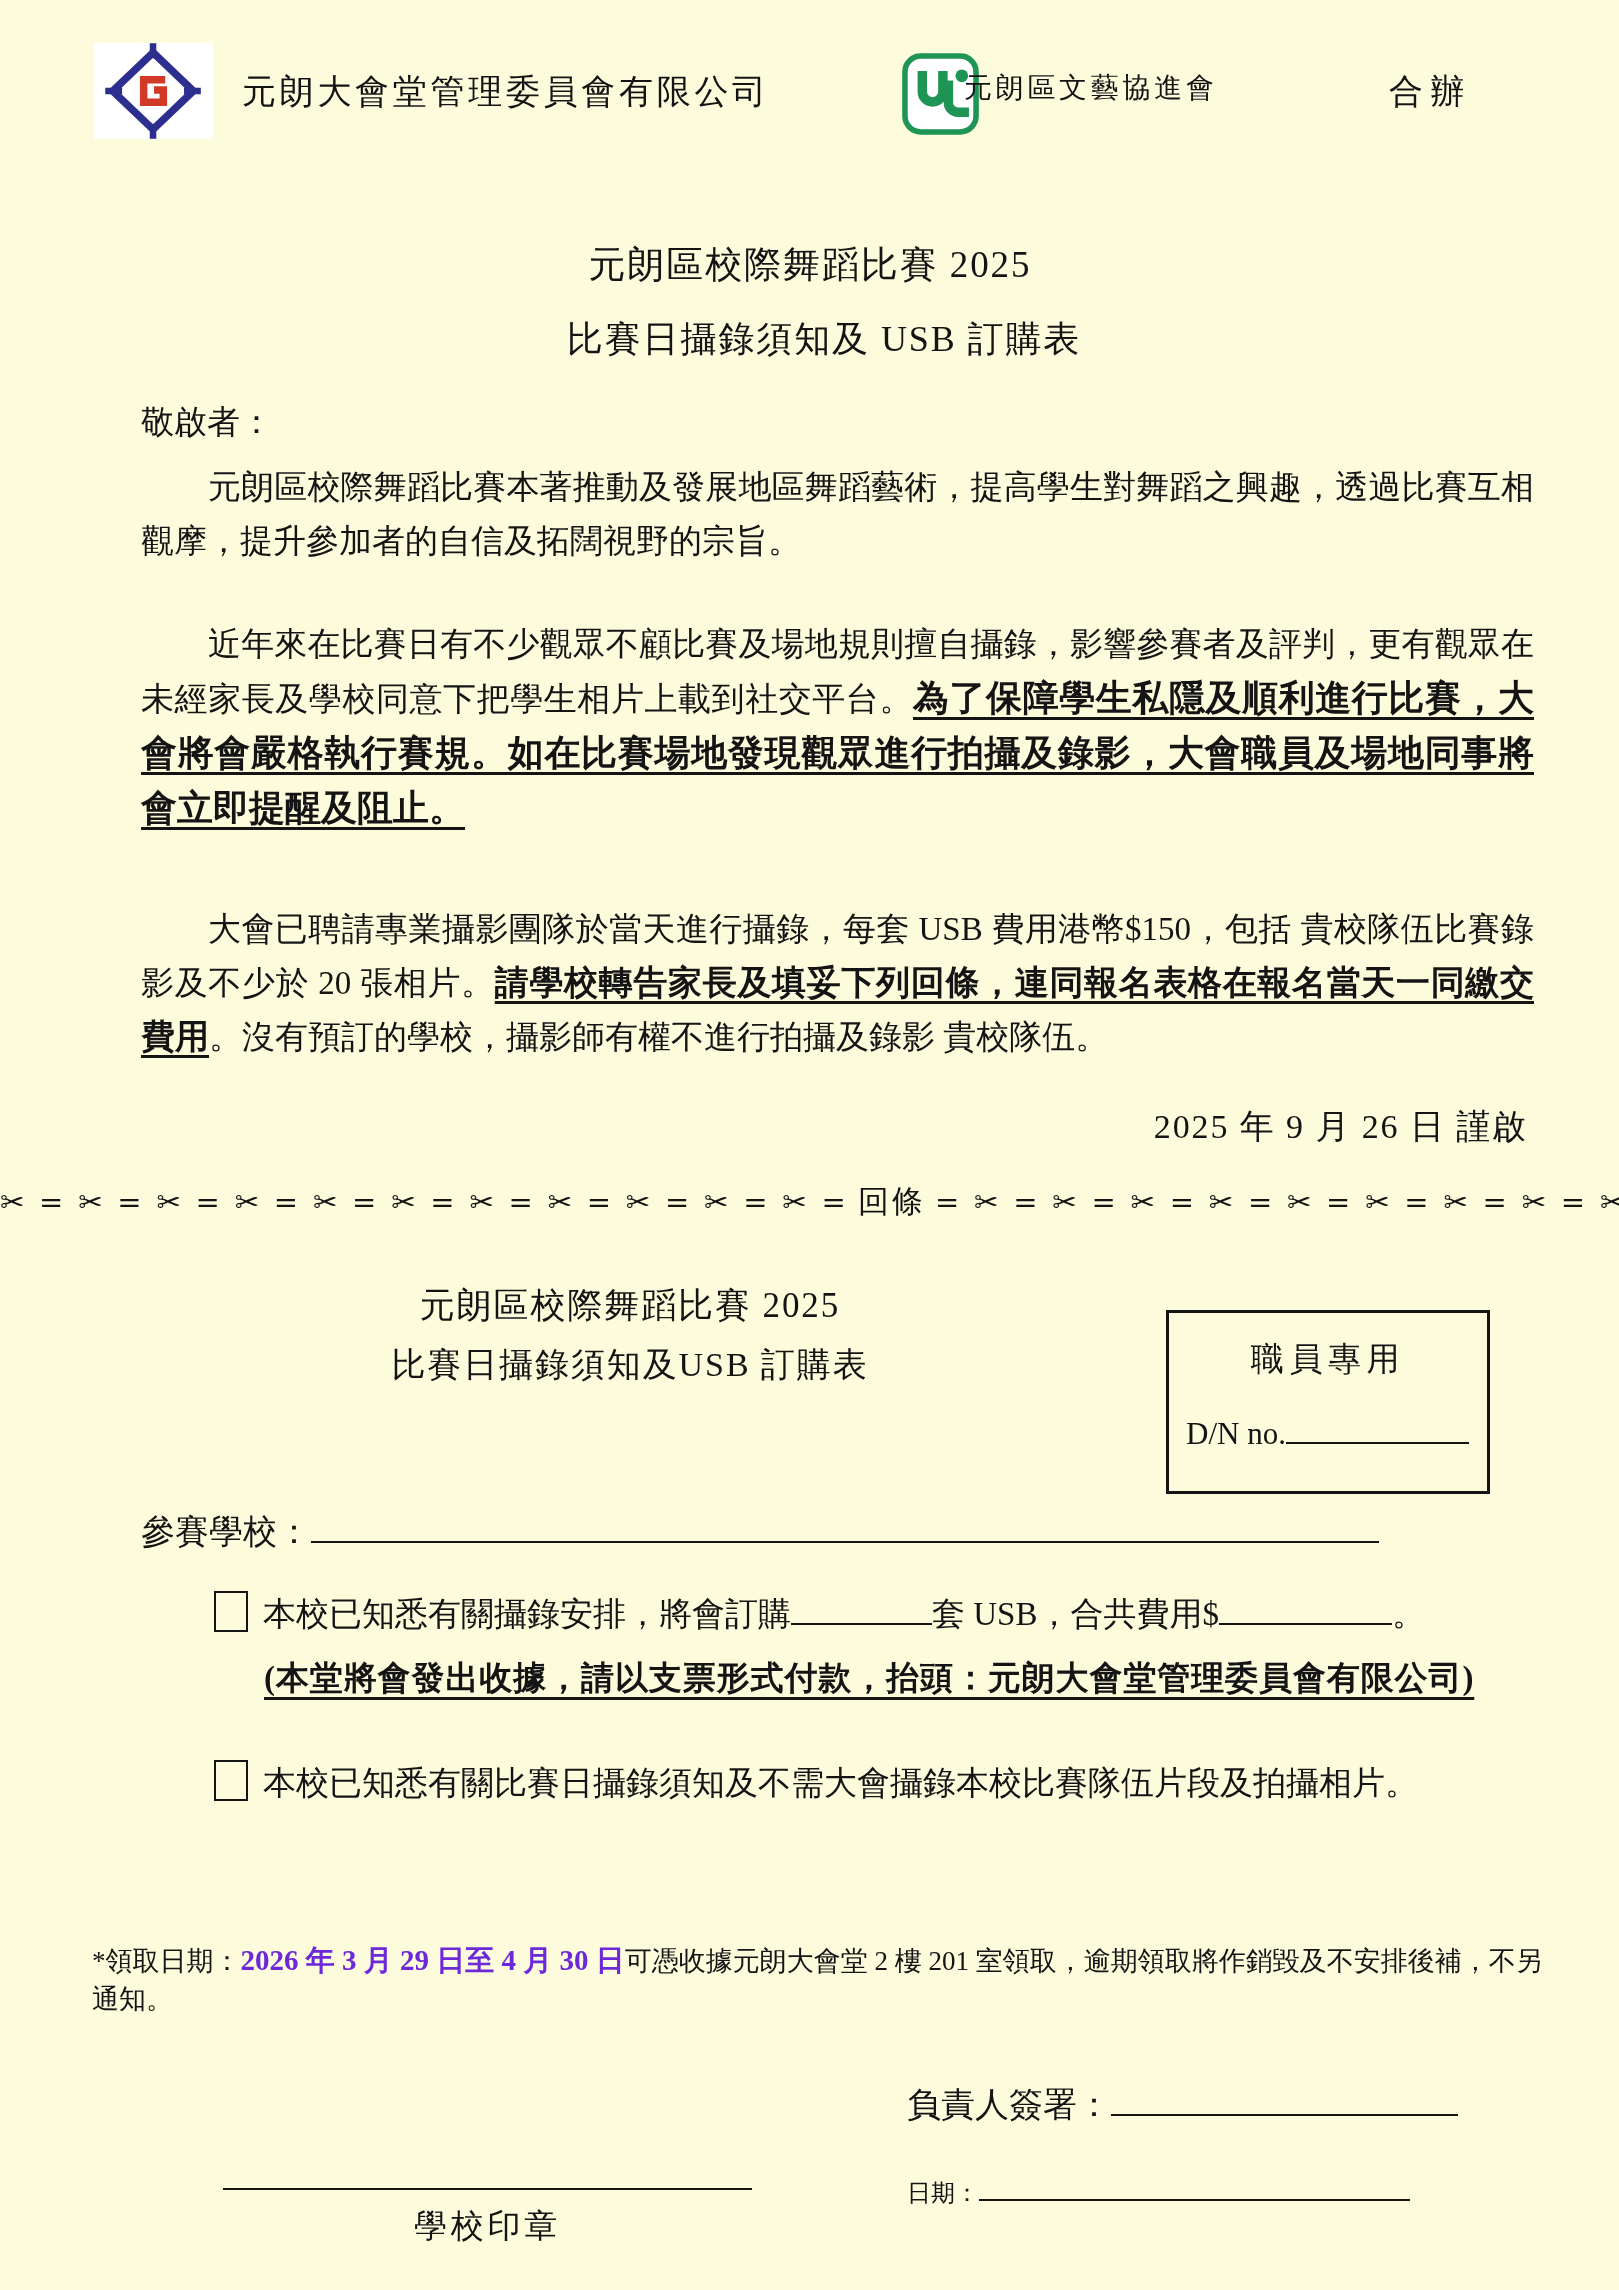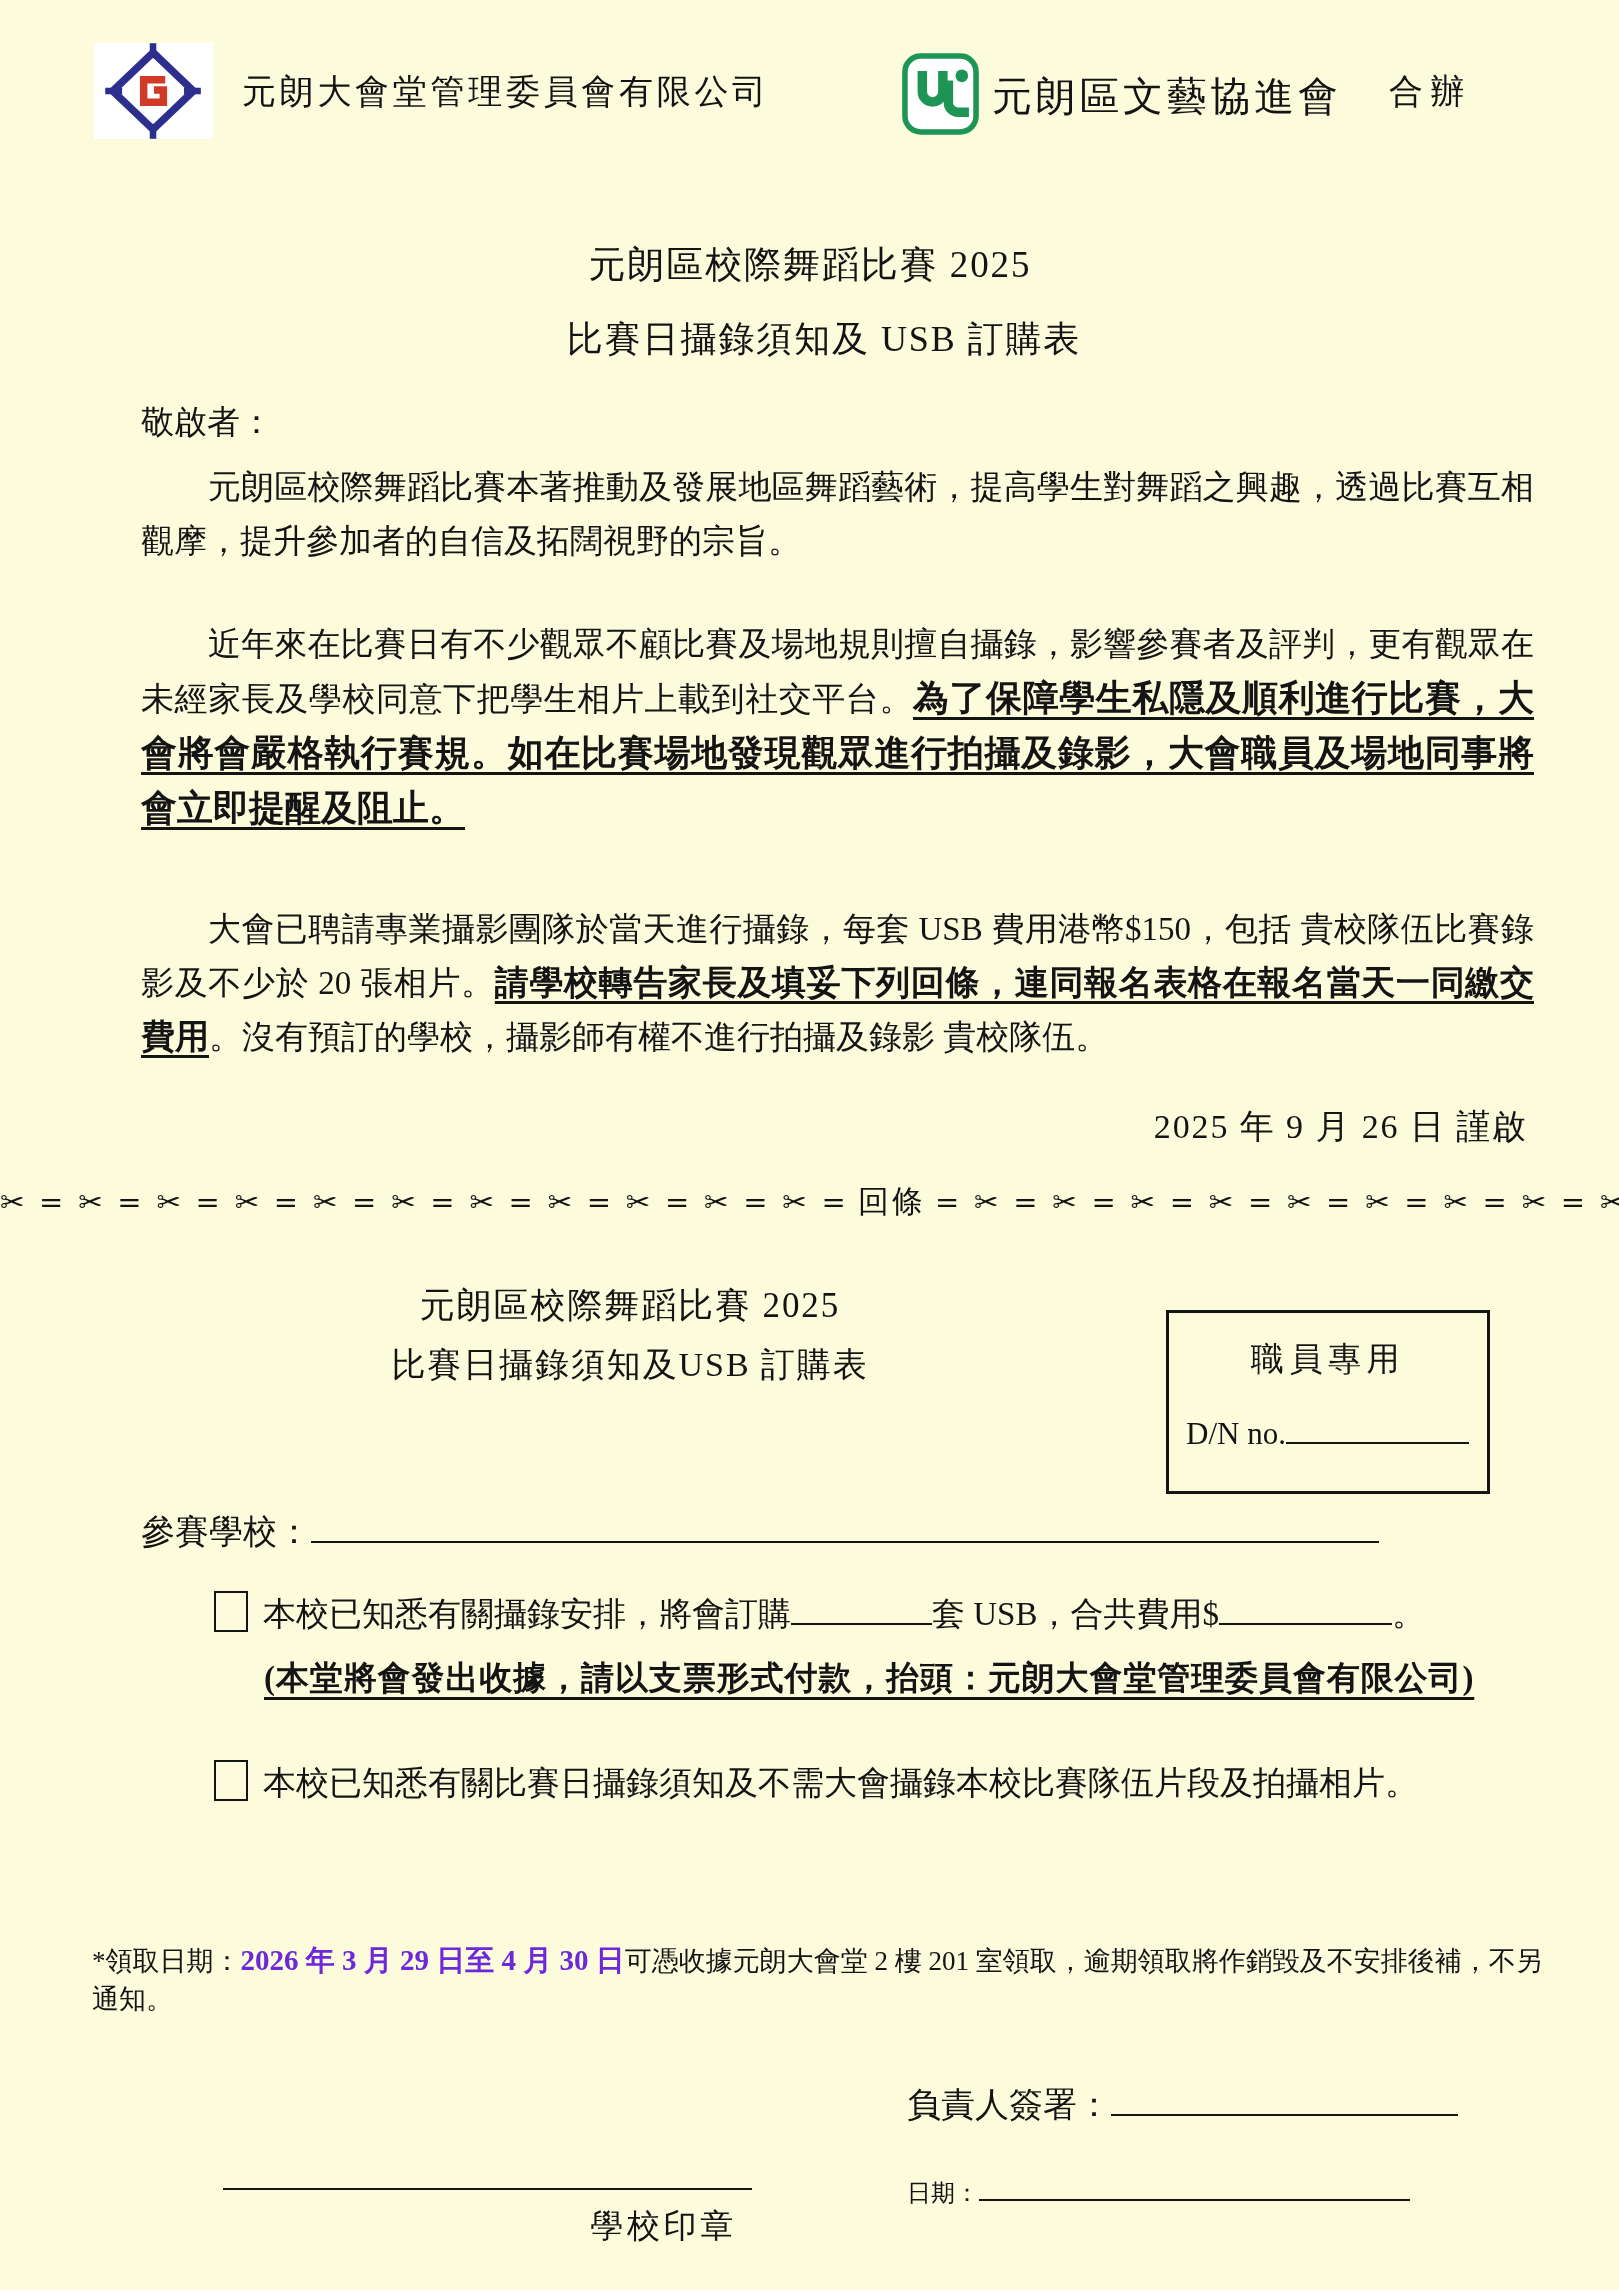--- a/index.html
+++ b/index.html
@@ -10,21 +10,21 @@
     margin:0 auto;
     background:#FCFBDC;
     font-family:"Liberation Serif","DejaVu Serif",serif;
     color:#141414;
     overflow:hidden;
   }
   
   .logo1 { position:absolute; left:94px; top:43px; width:119px; height:96px; background:#fff; }
   .logo2 { position:absolute; left:901px; top:52px; width:79px; height:84px; }
   .org1 { position:absolute; left:242px; top:69px; font-size:34px; letter-spacing:3.7px; }
-  .org2 { position:absolute; left:992px; top:69px; font-size:40px; letter-spacing:3.7px; }
+  .org2 { position:absolute; left:964px; top:69px; font-size:28px; letter-spacing:3.7px; }
   .coorg { position:absolute; left:1389px; top:69px; font-size:34px; letter-spacing:7.5px; }
   
   .doc-title { position:absolute; left:0; top:240px; width:100%; text-align:center; font-size:37px; letter-spacing:1.9px; }
   .doc-subtitle { position:absolute; left:0; top:315px; width:100%; text-align:center; font-size:36px; letter-spacing:1.9px;padding-left:28px; }
   
   .letter { position:absolute; left:97px; top:395px; width:1437px; font-size:33px; line-height:54px; }
   .letter p { text-align:justify;margin-left:44px; }
   .letter .indent { text-indent:67px; }
   .p1 { margin-top:11.2px; }
   .p2 { margin-top:49px; }
@@ -74,21 +74,21 @@
   
   .note1 { position:absolute; left:92px; top:1881px; font-size:27px; }
   .note2 { position:absolute; left:92px; top:1941px; width:1471px; font-size:27px; }
   .red-bold { color:#6d28d9; font-weight:bold; font-size:29px; }
   
   .sign-row1 { position:absolute; left:907px; top:2082px; font-size:34px; white-space:nowrap; }
   .sign-line { width:347px; }
   .sign-row2 { position:absolute; left:907px; top:2169px; font-size:24px; white-space:nowrap; }
   .date-line { width:431px; }
   .stamp-line { position:absolute; left:223px; top:2119px; width:529px; height:71px; border-bottom:2.8px solid #141414; }
-  .stamp-label { position:absolute; left:208px; top:2204px; width:529px; text-align:right; font-size:33px; letter-spacing:3.7px; }
+  .stamp-label { position:absolute; left:223px; top:2204px; width:529px; text-align:center; font-size:33px; letter-spacing:3.7px; }
 </style>
 </head>
 <body>
 
 <div class="page">
 
   <div class="logo1">
     <svg width="119" height="96" viewBox="0 0 127 102">
       <polygon points="63,10 106,51 63,92 20,51" fill="none" stroke="#2D2F8F" stroke-width="8"></polygon>
       <line x1="63" y1="0" x2="63" y2="16" stroke="#2D2F8F" stroke-width="7"></line>

